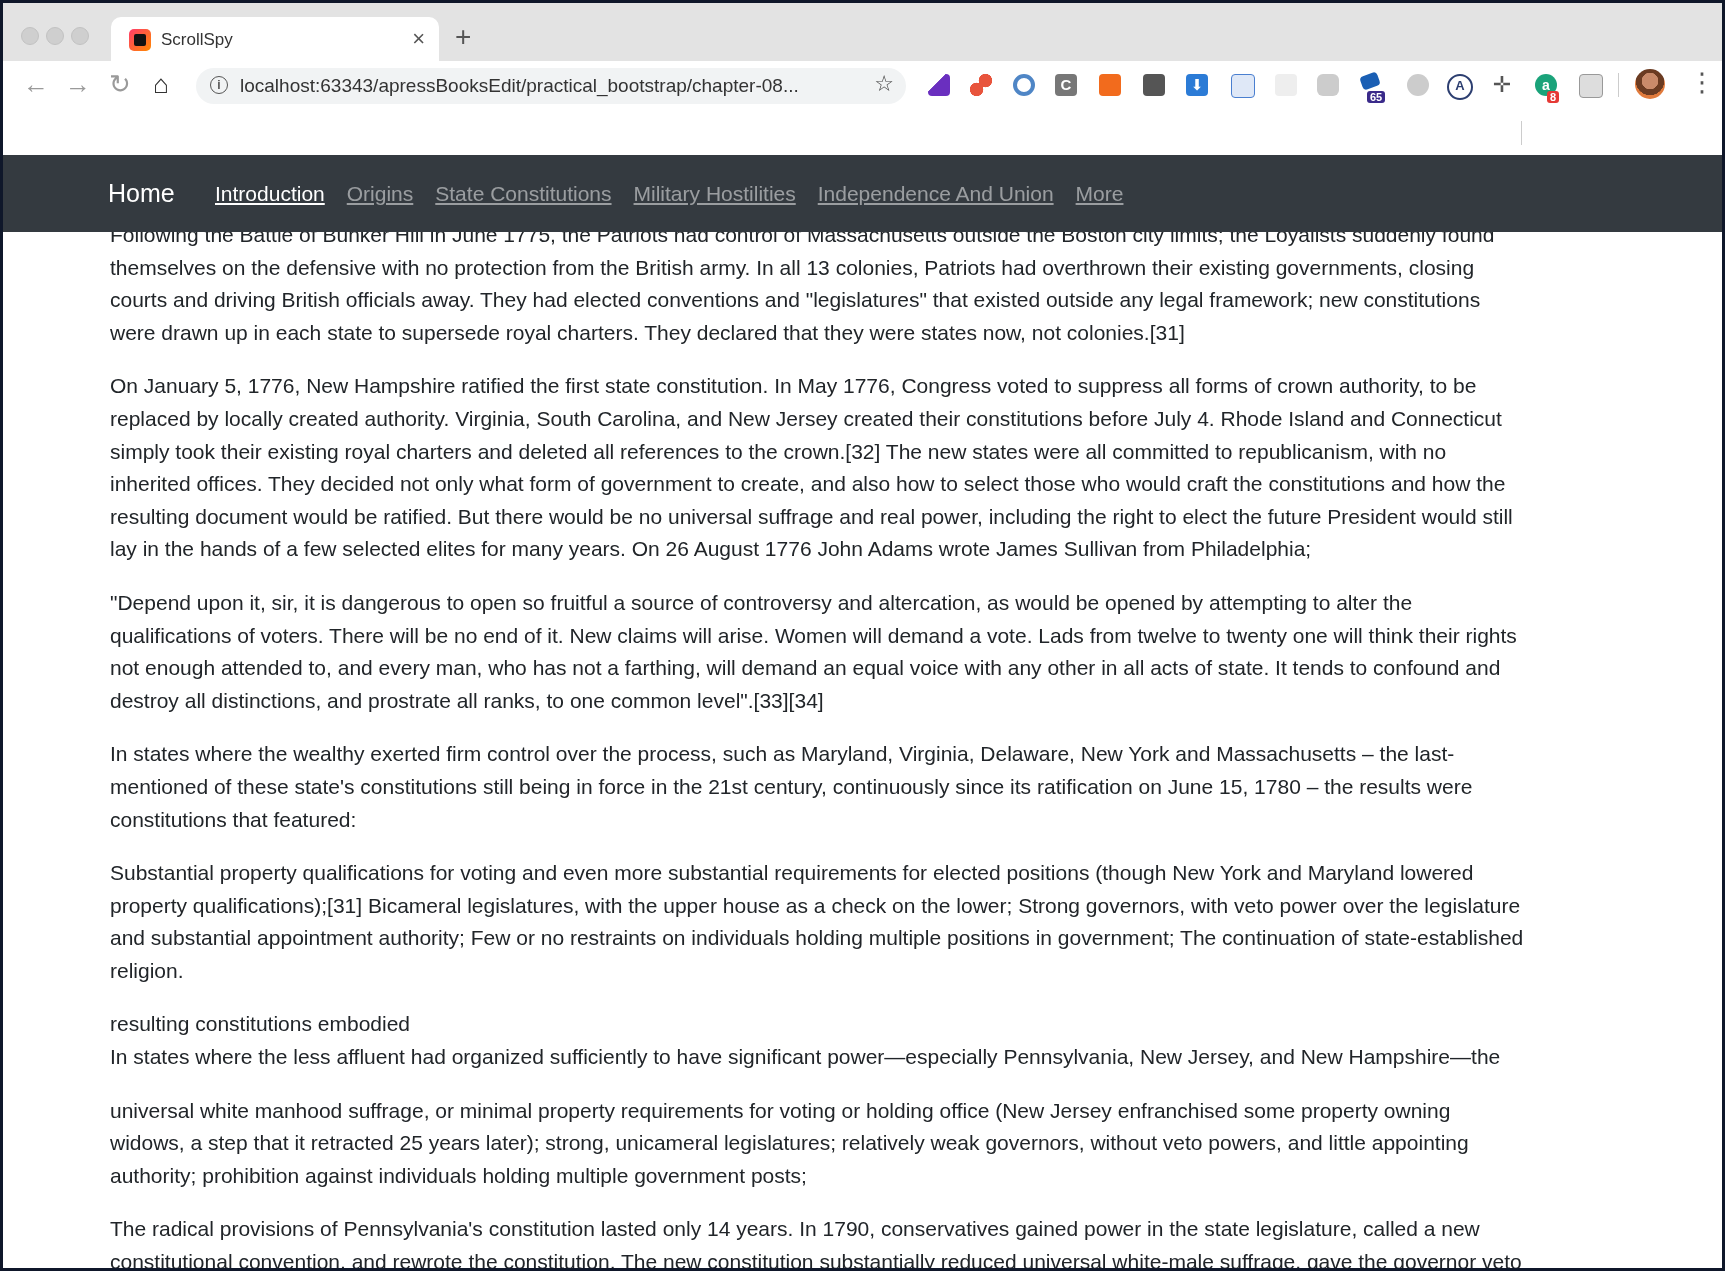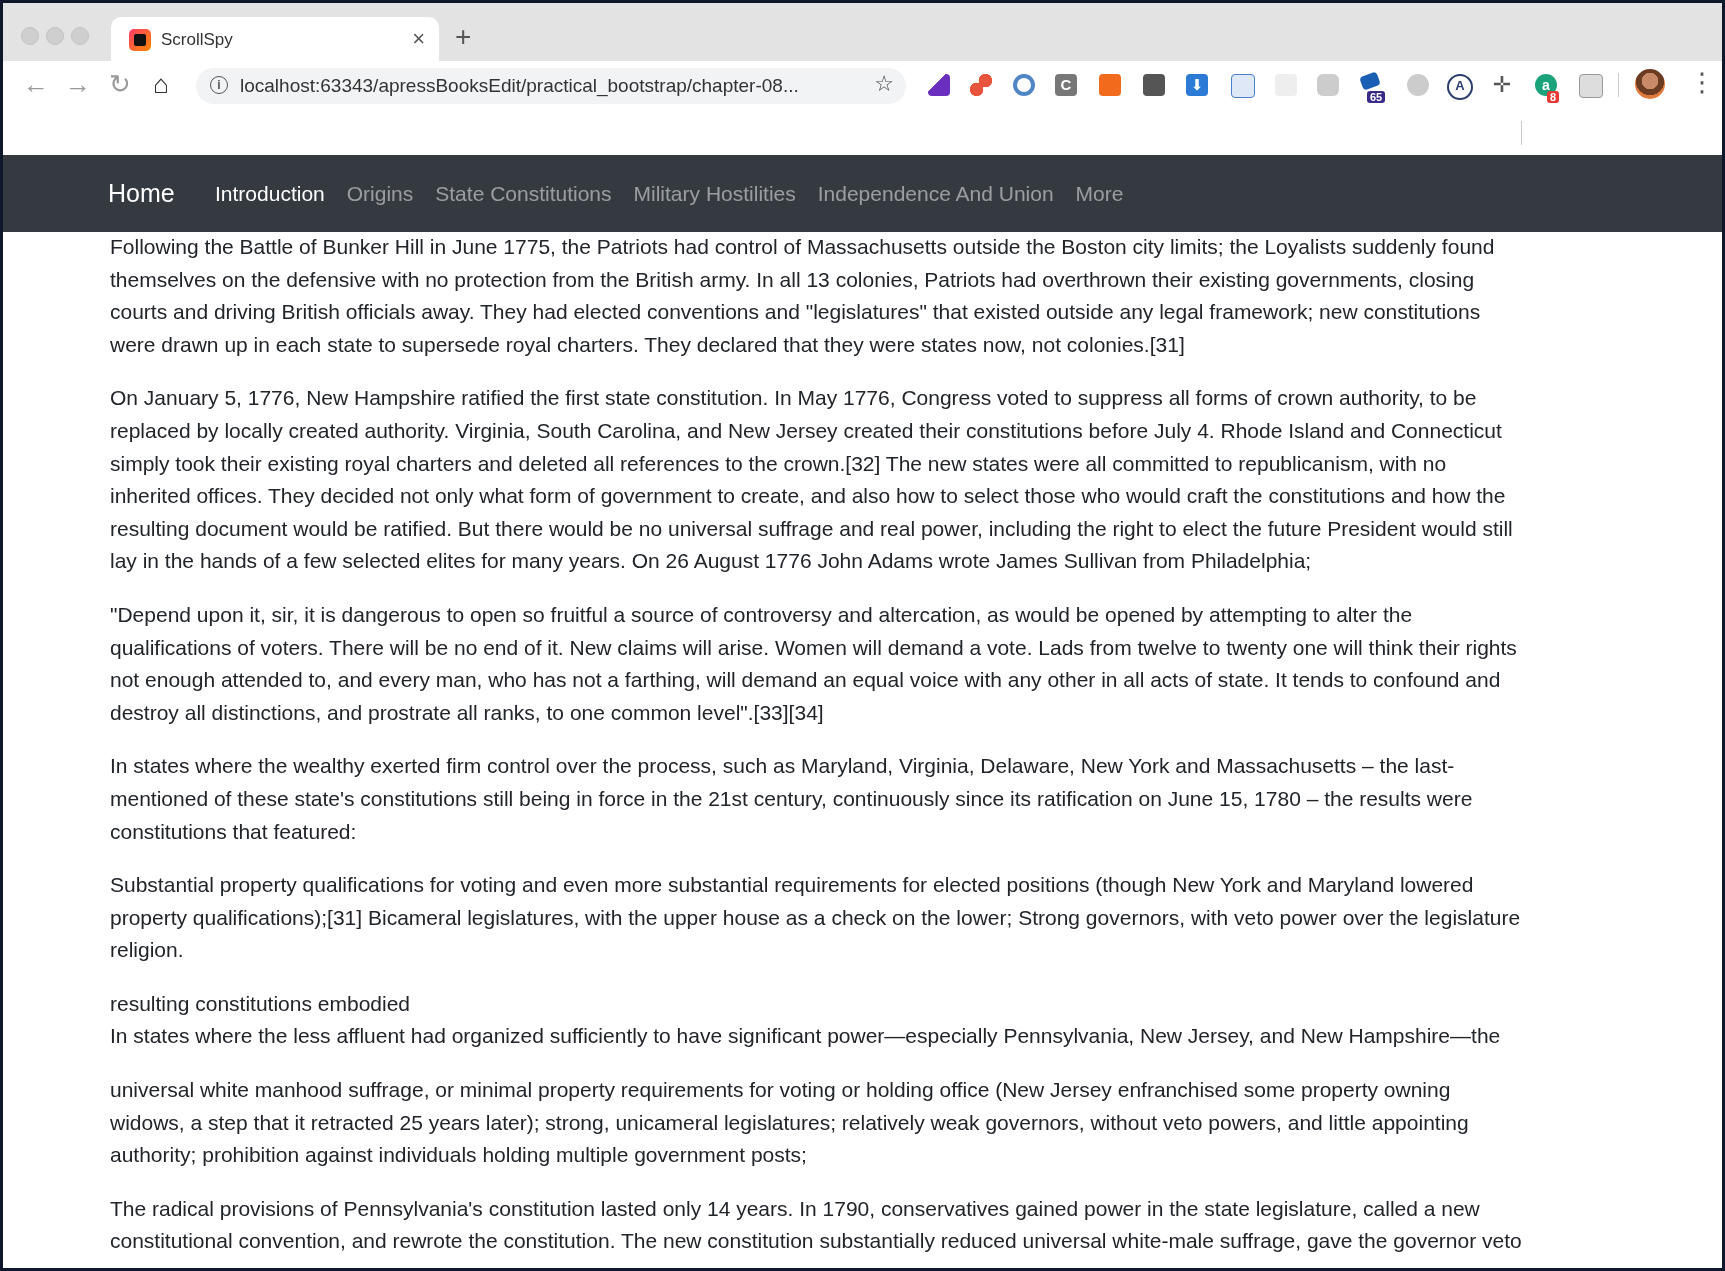--- a/index.html
+++ b/index.html
@@ -31,25 +31,25 @@
   .bookmarks { position:absolute; left:0; top:108px; width:100%; height:44px; background:#fff; border-bottom:1px solid #ddd; }
   .bm { position:absolute; top:10px; font-size:17px; color:#333; white-space:nowrap;margin-top:34px; }
   .bm-icon { display:inline-block; width:20px; height:16px; vertical-align:-2px; margin-right:8px; }
   .folder { border:1.6px solid #666; border-radius:2px; background:#eee; width:18px; height:13px; }
   .apps-grid { display:inline-grid; grid-template-columns:repeat(3,5px); gap:2px; vertical-align:-2px; margin-right:12px; }
   .apps-grid span { width:5px; height:5px; }
   
   .navbar { position:absolute; left:0; top:152px; width:100%; height:77px; background:#343a40; z-index:2; }
   .brand { position:absolute; left:105px; top:24px; font-size:25px; color:#fff;text-align:right; }
   .navlinks { position:absolute; left:212px; top:27px; display:flex; gap:22px; }
-  .navlink { font-size:21px; color:rgba(255,255,255,.5); white-space:nowrap; }
+  .navlink { font-size:21px; color:rgba(255,255,255,.5); white-space:nowrap;text-decoration:underline; }
   .navlink.active { color:#fff; }
   
   .content { position:absolute; left:107px; top:216px; width:1600px; z-index:1; }
-  .para { margin:12px 0 21px 0; }
+  .para { margin:0 0 21px 0; }
   .line { display:block; font-size:21px; line-height:32.6px; color:#212529; white-space:nowrap; }
 </style>
 </head>
 <body>
 
 <div class="frame">
 
   <div class="tabstrip">
     <span class="traffic" style="left:18px"></span>
     <span class="traffic" style="left:43px"></span>
@@ -170,20 +170,21 @@
       <span class="line">destroy all distinctions, and prostrate all ranks, to one common level".[33][34]</span>
     </p>
     <p class="para">
       <span class="line">In states where the wealthy exerted firm control over the process, such as Maryland, Virginia, Delaware, New York and Massachusetts – the last-</span>
       <span class="line">mentioned of these state's constitutions still being in force in the 21st century, continuously since its ratification on June 15, 1780 – the results were</span>
       <span class="line">constitutions that featured:</span>
     </p>
     <p class="para">
       <span class="line">Substantial property qualifications for voting and even more substantial requirements for elected positions (though New York and Maryland lowered</span>
       <span class="line">property qualifications);[31] Bicameral legislatures, with the upper house as a check on the lower; Strong governors, with veto power over the legislature</span>
+      <span class="line">and substantial appointment authority; Few or no restraints on individuals holding multiple positions in government; The continuation of state-established</span>
       <span class="line">religion.</span>
     </p>
     <p class="para">
       <span class="line">resulting constitutions embodied</span>
       <span class="line">In states where the less affluent had organized sufficiently to have significant power—especially Pennsylvania, New Jersey, and New Hampshire—the</span>
     </p>
     <p class="para">
       <span class="line">universal white manhood suffrage, or minimal property requirements for voting or holding office (New Jersey enfranchised some property owning</span>
       <span class="line">widows, a step that it retracted 25 years later); strong, unicameral legislatures; relatively weak governors, without veto powers, and little appointing</span>
       <span class="line">authority; prohibition against individuals holding multiple government posts;</span>

